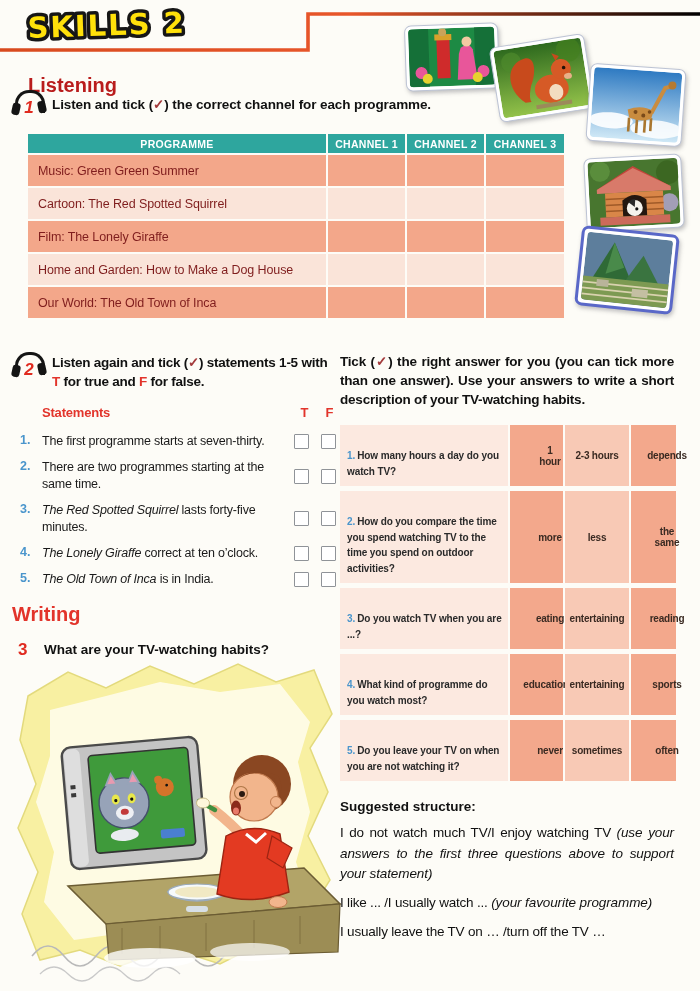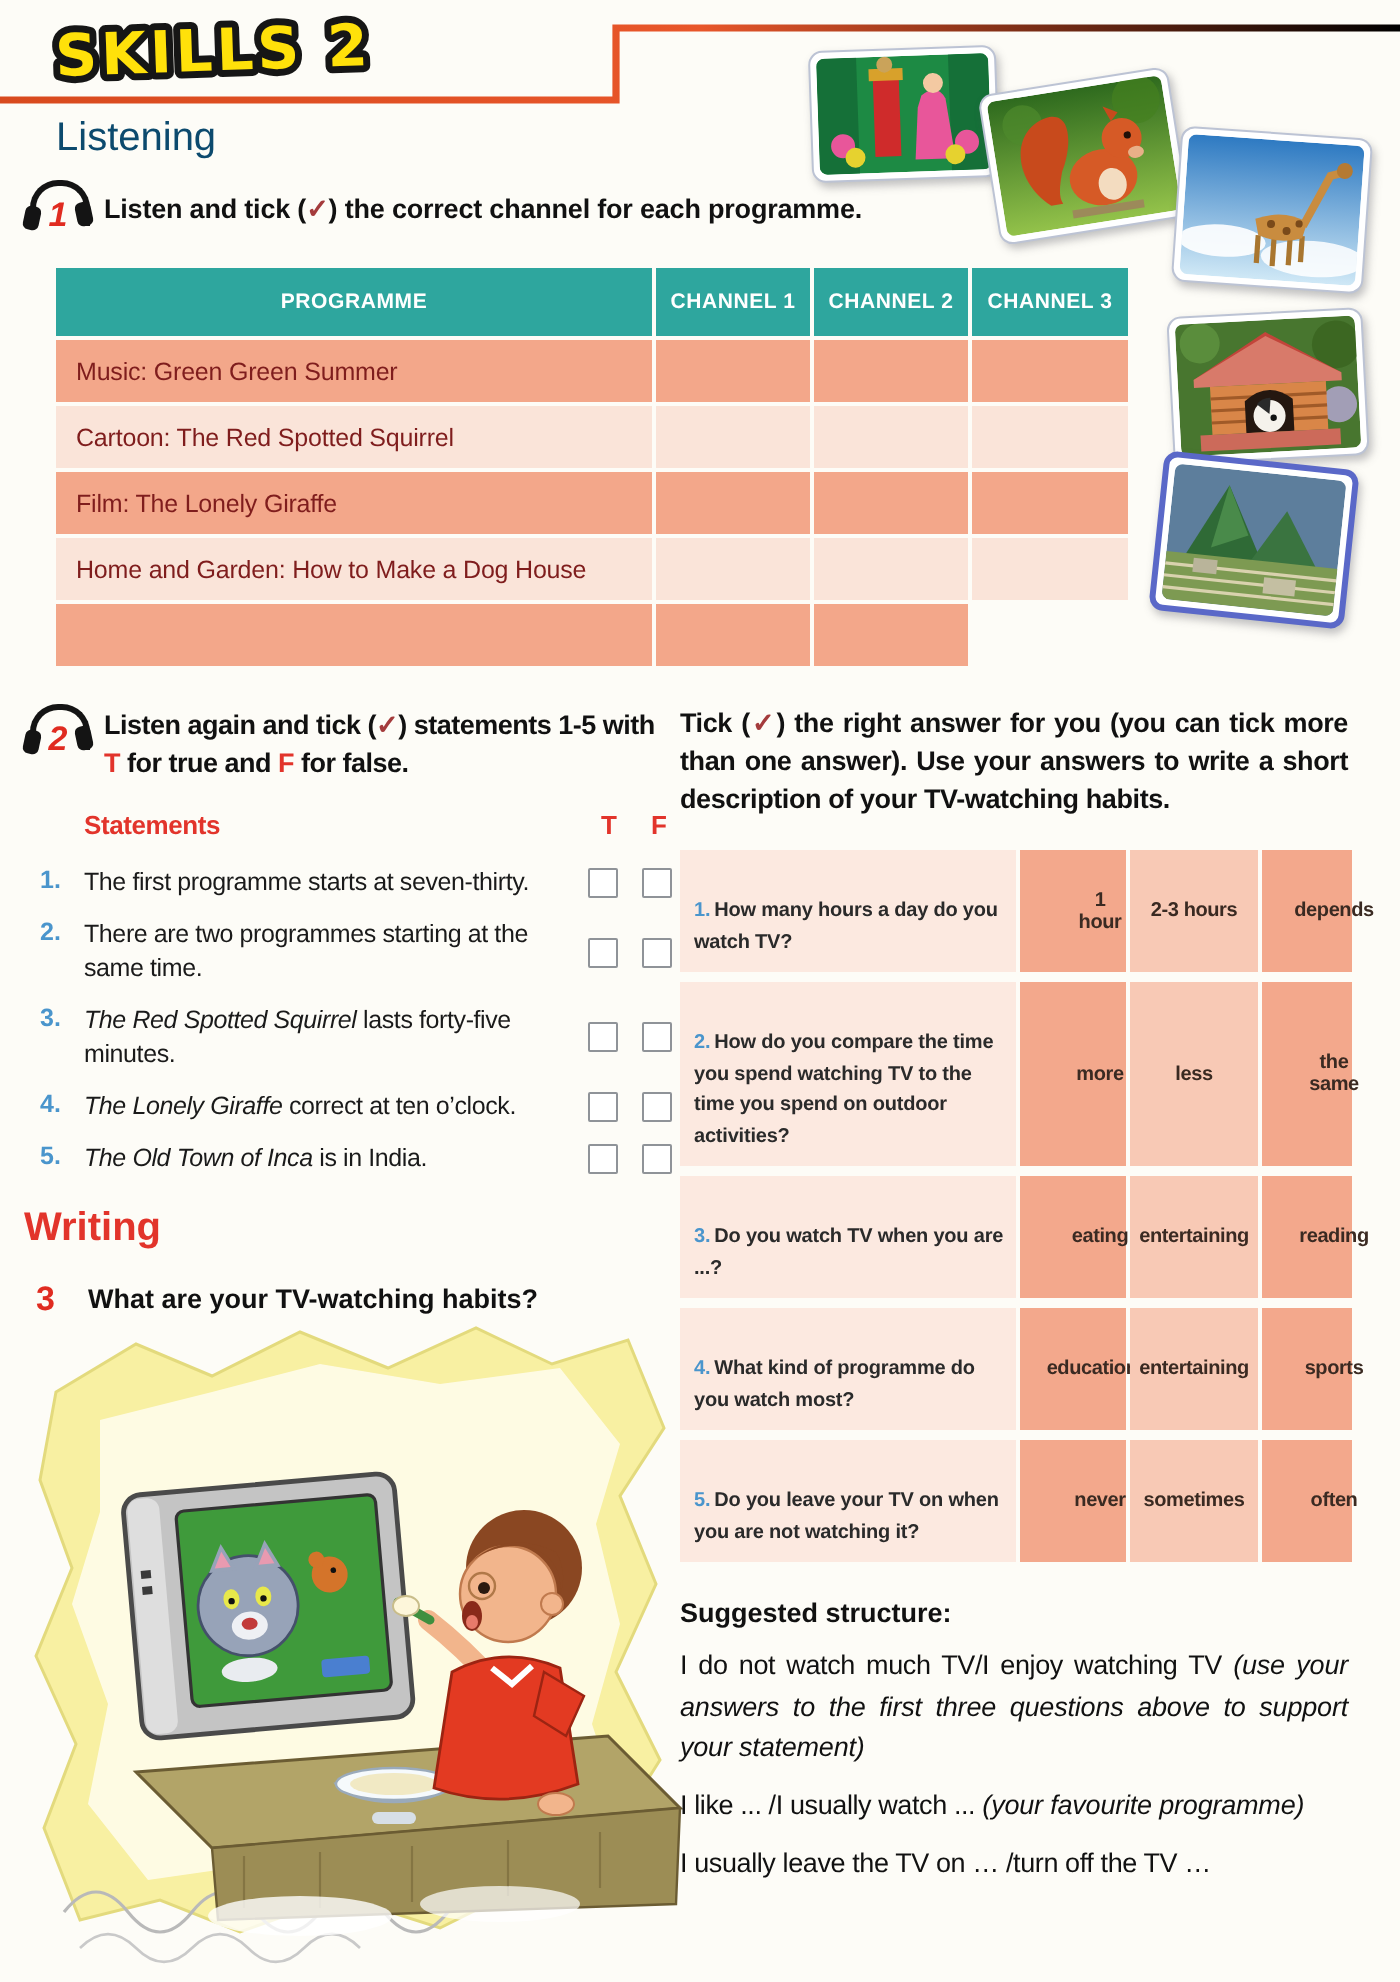--- a/index.html
+++ b/index.html
@@ -8,36 +8,36 @@
     background:#fdfcf7;font-family:"Liberation Sans",sans-serif;color:#111;
   }
   .abs{position:absolute;}
   .red{color:#e2342b;}
   .tick{color:#a43b3c;font-weight:bold;}
 
   
   #logo-svg{position:absolute;left:18px;top:2px;}
   #step-line{position:absolute;left:0;top:0;}
 
-  #listening-heading{left:28px;top:58px;font-size:20px;font-weight:normal;color:#0c4a6e;}
+  #listening-heading{left:28px;top:74px;font-size:20px;font-weight:bold;color:#b91c1c;}
 
   
   .hp{position:relative;width:34px;height:30px;flex:none;}
   .hp .arc{position:absolute;left:3px;top:0;width:24px;height:20px;border:3px solid #141414;border-bottom:none;border-radius:14px 14px 0 0;}
   .hp .cupL,.hp .cupR{position:absolute;width:8px;height:12px;background:#141414;border-radius:3px;}
   .hp .cupL{left:0;top:13px;transform:rotate(12deg);}
   .hp .cupR{right:0;top:11px;transform:rotate(-12deg);}
   .hp .num{position:absolute;left:0;right:0;top:8px;text-align:center;font-size:17px;font-weight:900;font-style:italic;color:#e02b20;}
 
   #ex1-row{left:12px;top:90px;display:flex;align-items:flex-start;width:600px;}
   #ex1-text{margin-left:6px;margin-top:6px;font-size:13.5px;font-weight:bold;letter-spacing:-0.1px;}
 
   
   #table1{left:28px;top:134px;width:538px;display:grid;grid-template-columns:298px 77px 77px 78px;gap:2px;}
-  #table1 .th{background:#2ea69e;color:#fff;font-weight:bold;font-size:10.5px;height:34px;display:flex;align-items:center;justify-content:center;letter-spacing:0.3px;}
+  #table1 .th{background:#2ea69e;color:#fff;font-weight:bold;font-size:10.5px;height:19px;display:flex;align-items:center;justify-content:center;letter-spacing:0.3px;}
   #table1 .th.first{justify-content:center;}
   #table1 .cell{height:31px;display:flex;align-items:center;}
   #table1 .label{padding-left:10px;font-size:12.5px;color:#7f1d1d;letter-spacing:-0.1px;}
   #table1 .dark{background:#f3a78a;}
   #table1 .light{background:#fae4d9;}
 
   
   .photo{position:absolute;background:#fff;padding:3px;border-radius:7px;border:1px solid #bcc3d4;box-shadow:1.5px 2.5px 4px rgba(80,80,90,.35);}
   .photo .ph-inner{overflow:hidden;border-radius:4px;display:block;}
   #photo-inca{border:3px solid #5a68c8;}
@@ -126,20 +126,21 @@
   <div class="cell label dark">Film: The Lonely Giraffe</div>
   <div class="cell dark"></div>
   <div class="cell dark"></div>
   <div class="cell dark"></div>
 
   <div class="cell label light">Home and Garden: How to Make a Dog House</div>
   <div class="cell light"></div>
   <div class="cell light"></div>
   <div class="cell light"></div>
 
+  <div class="cell label dark">Our World: The Old Town of Inca</div>
   <div class="cell dark"></div>
   <div class="cell dark"></div>
   <div class="cell dark"></div>
 </div>
 
 <div class="photo" style="left:405px;top:24px;transform:rotate(-2deg);">
   <svg class="ph-inner" width="86" height="58">
     <rect width="86" height="58" fill="#1d8a44"></rect>
     <rect x="0" width="20" height="58" fill="#157038"></rect>
     <rect x="66" width="20" height="58" fill="#157038"></rect>

